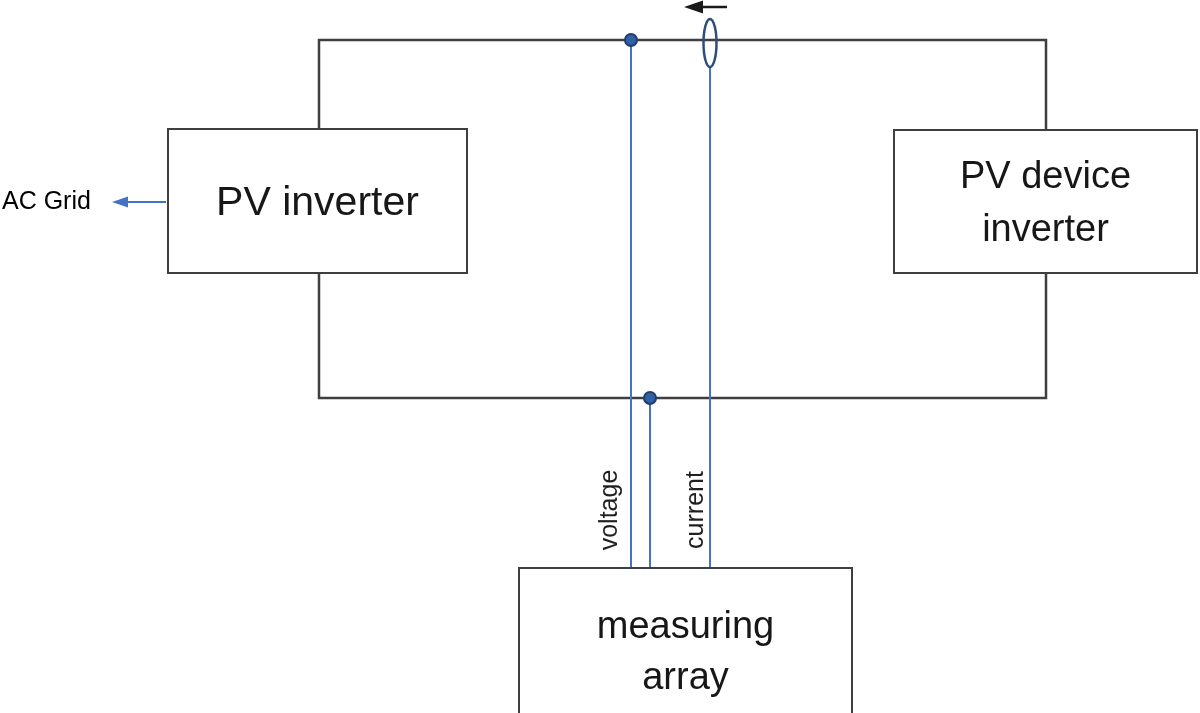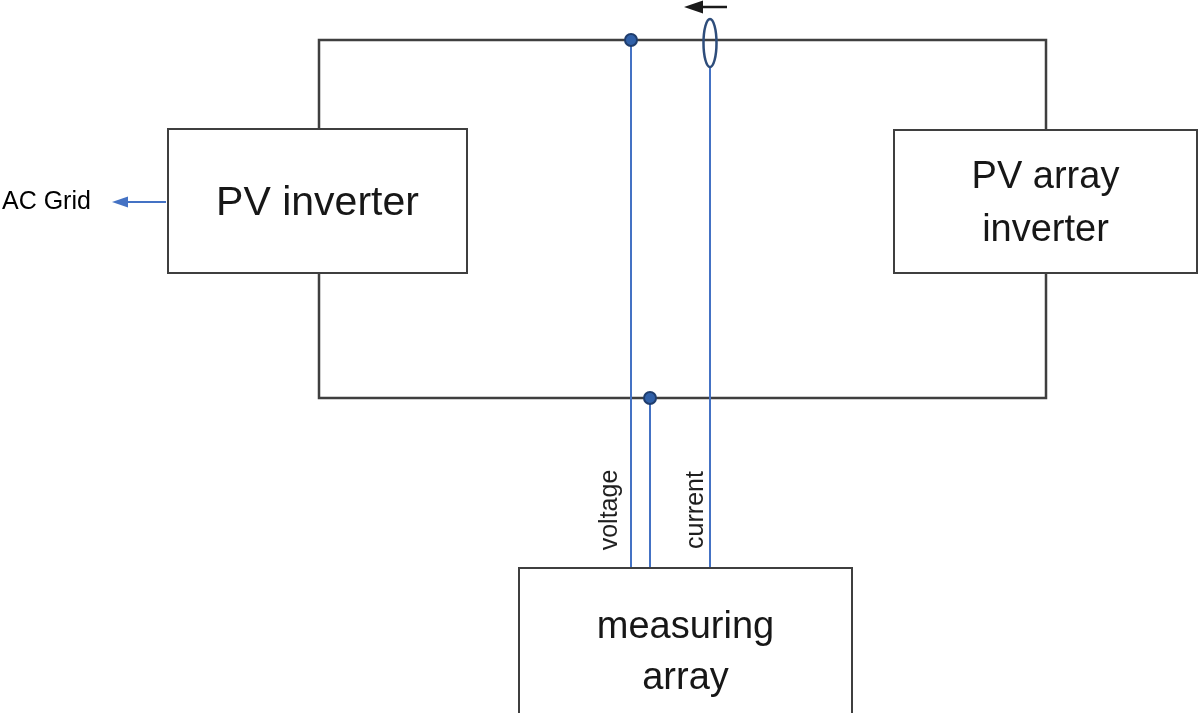--- a/index.html
+++ b/index.html
@@ -63,21 +63,21 @@
 
     <line class="arrow-blue" x1="127" y1="202" x2="166" y2="202"></line>
     <polygon class="arrow-blue-head" points="112,202 128,196.5 128,207.5"></polygon>
   </svg>
 
   <div class="box box-inverter">
     <span>PV inverter</span>
   </div>
 
   <div class="box box-simulator">
-    <span>PV array</span>
+    <span>PV device</span>
     <span>inverter</span>
   </div>
 
   <div class="box box-measuring">
     <span>measuring</span>
     <span>array</span>
   </div>
 
   <div class="ac-grid-label">AC Grid</div>
   <div class="vlabel vlabel-voltage">voltage</div>

